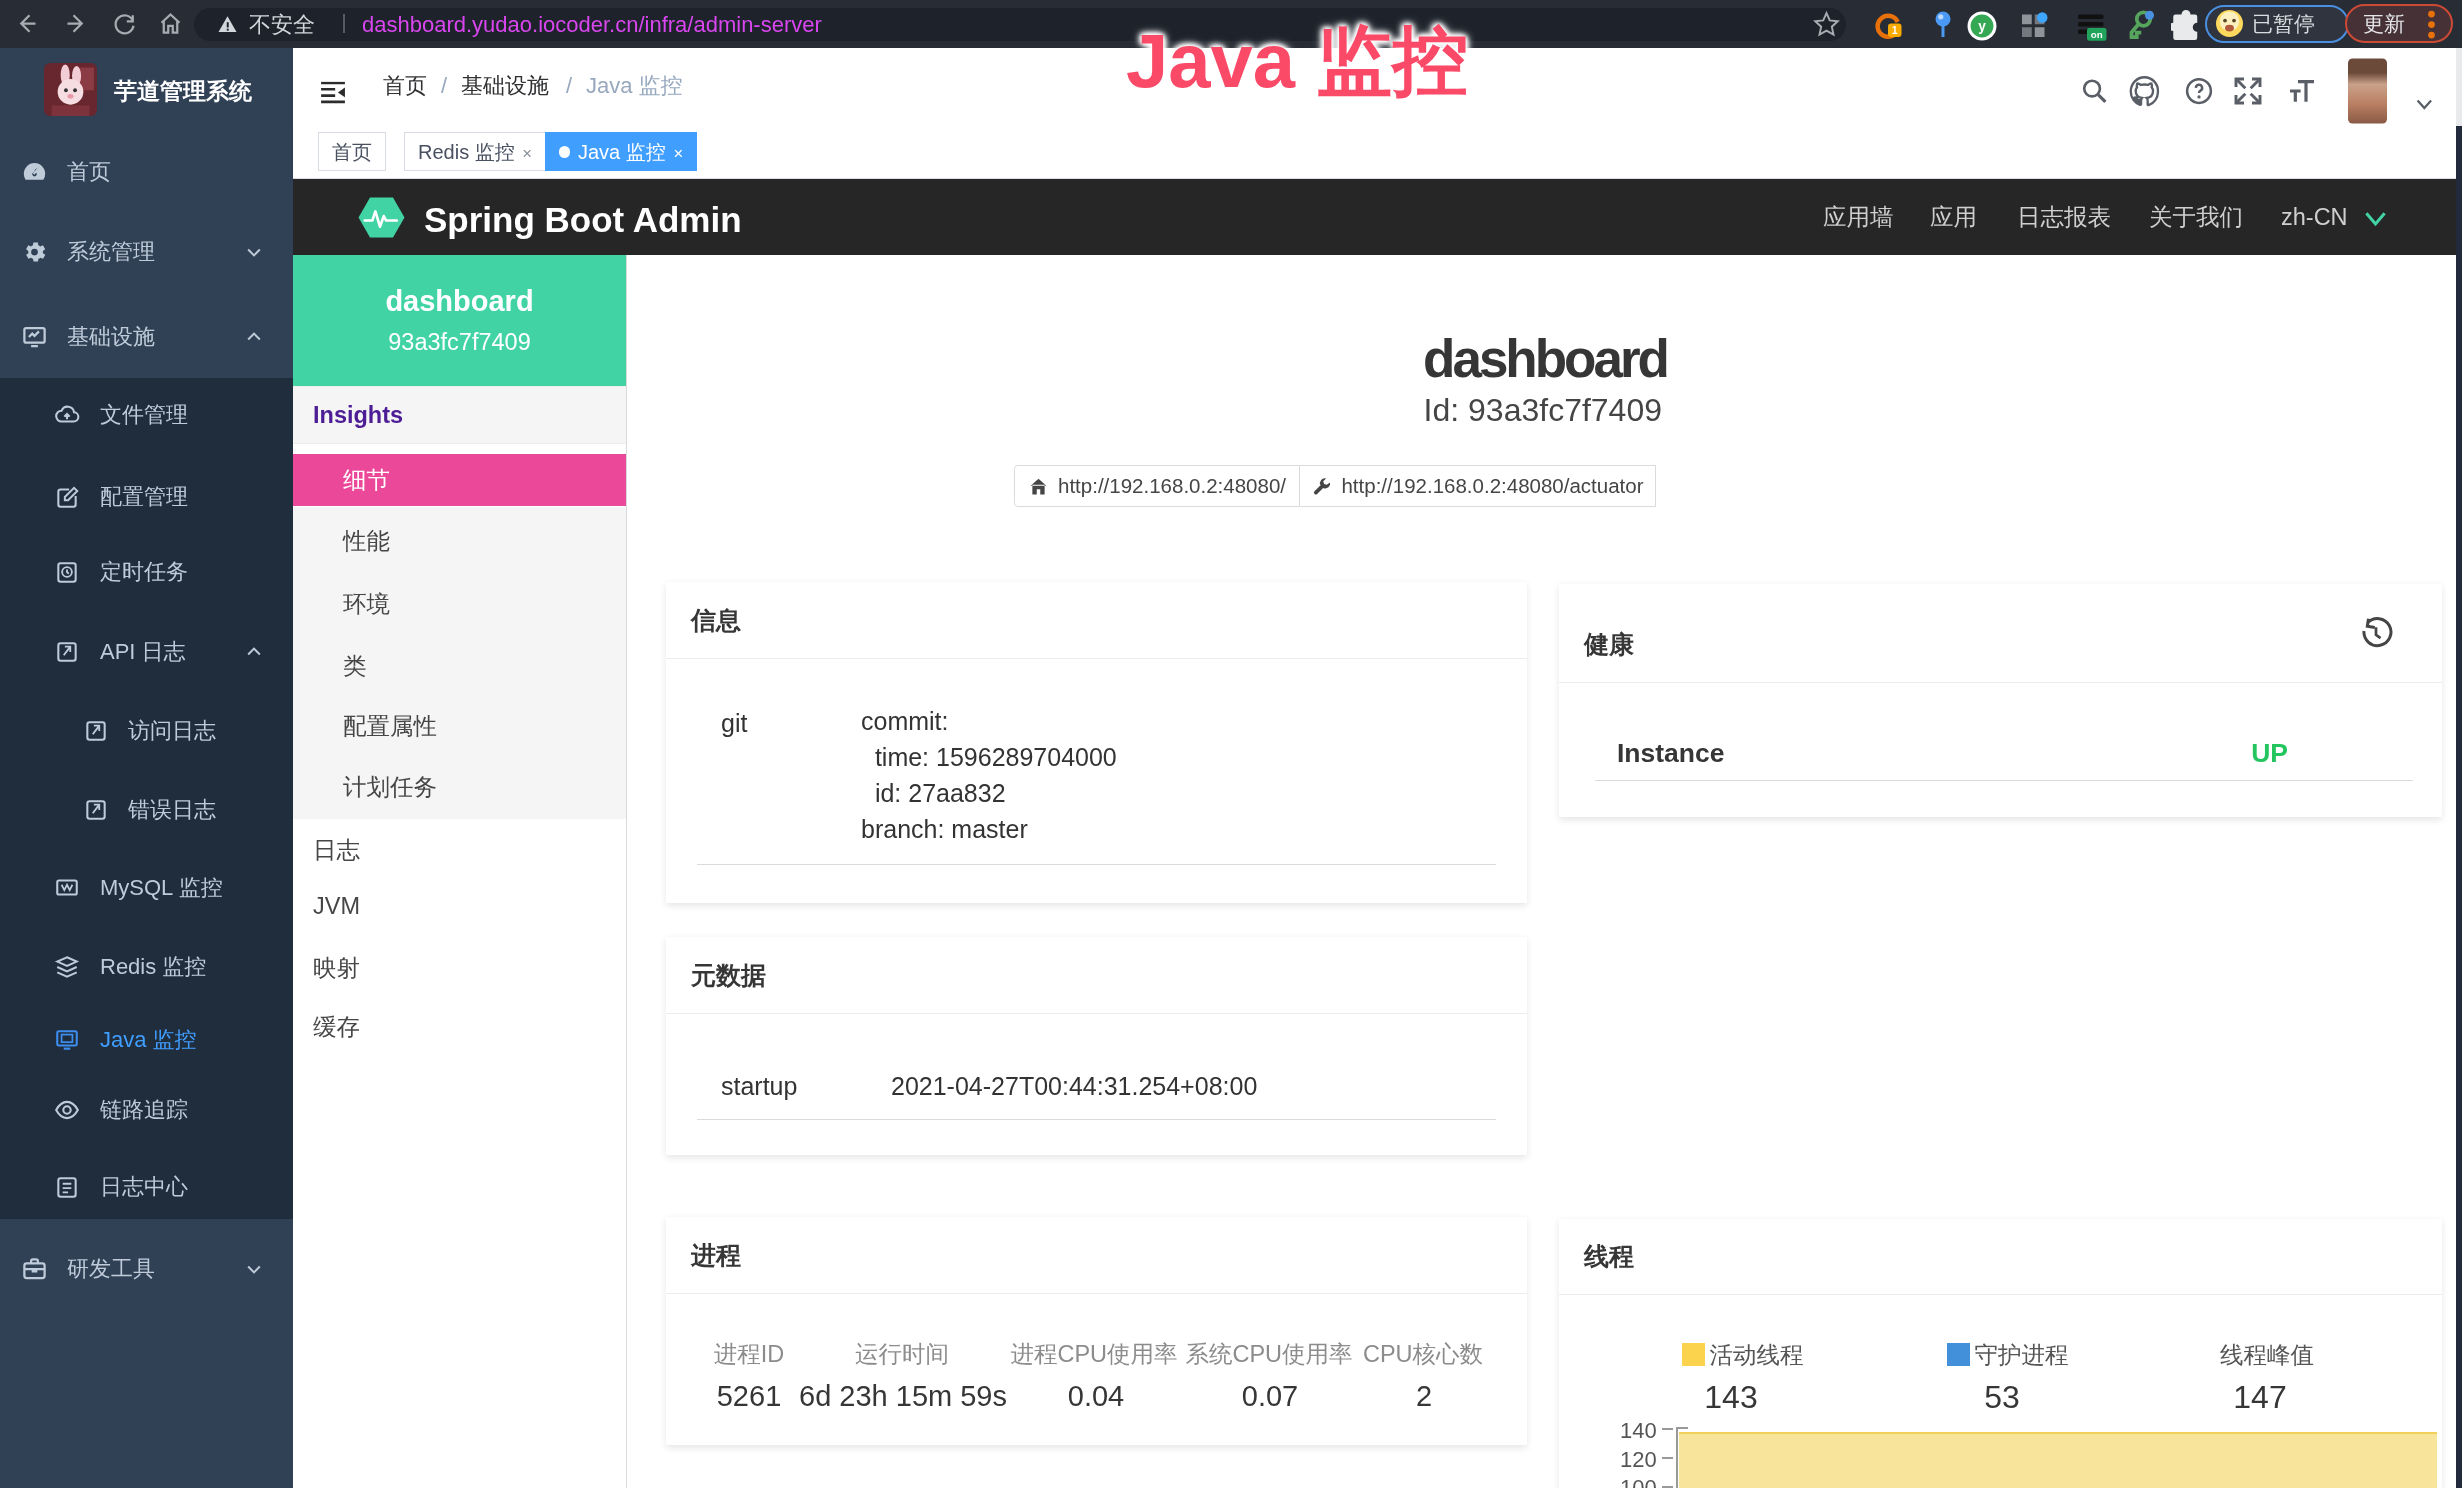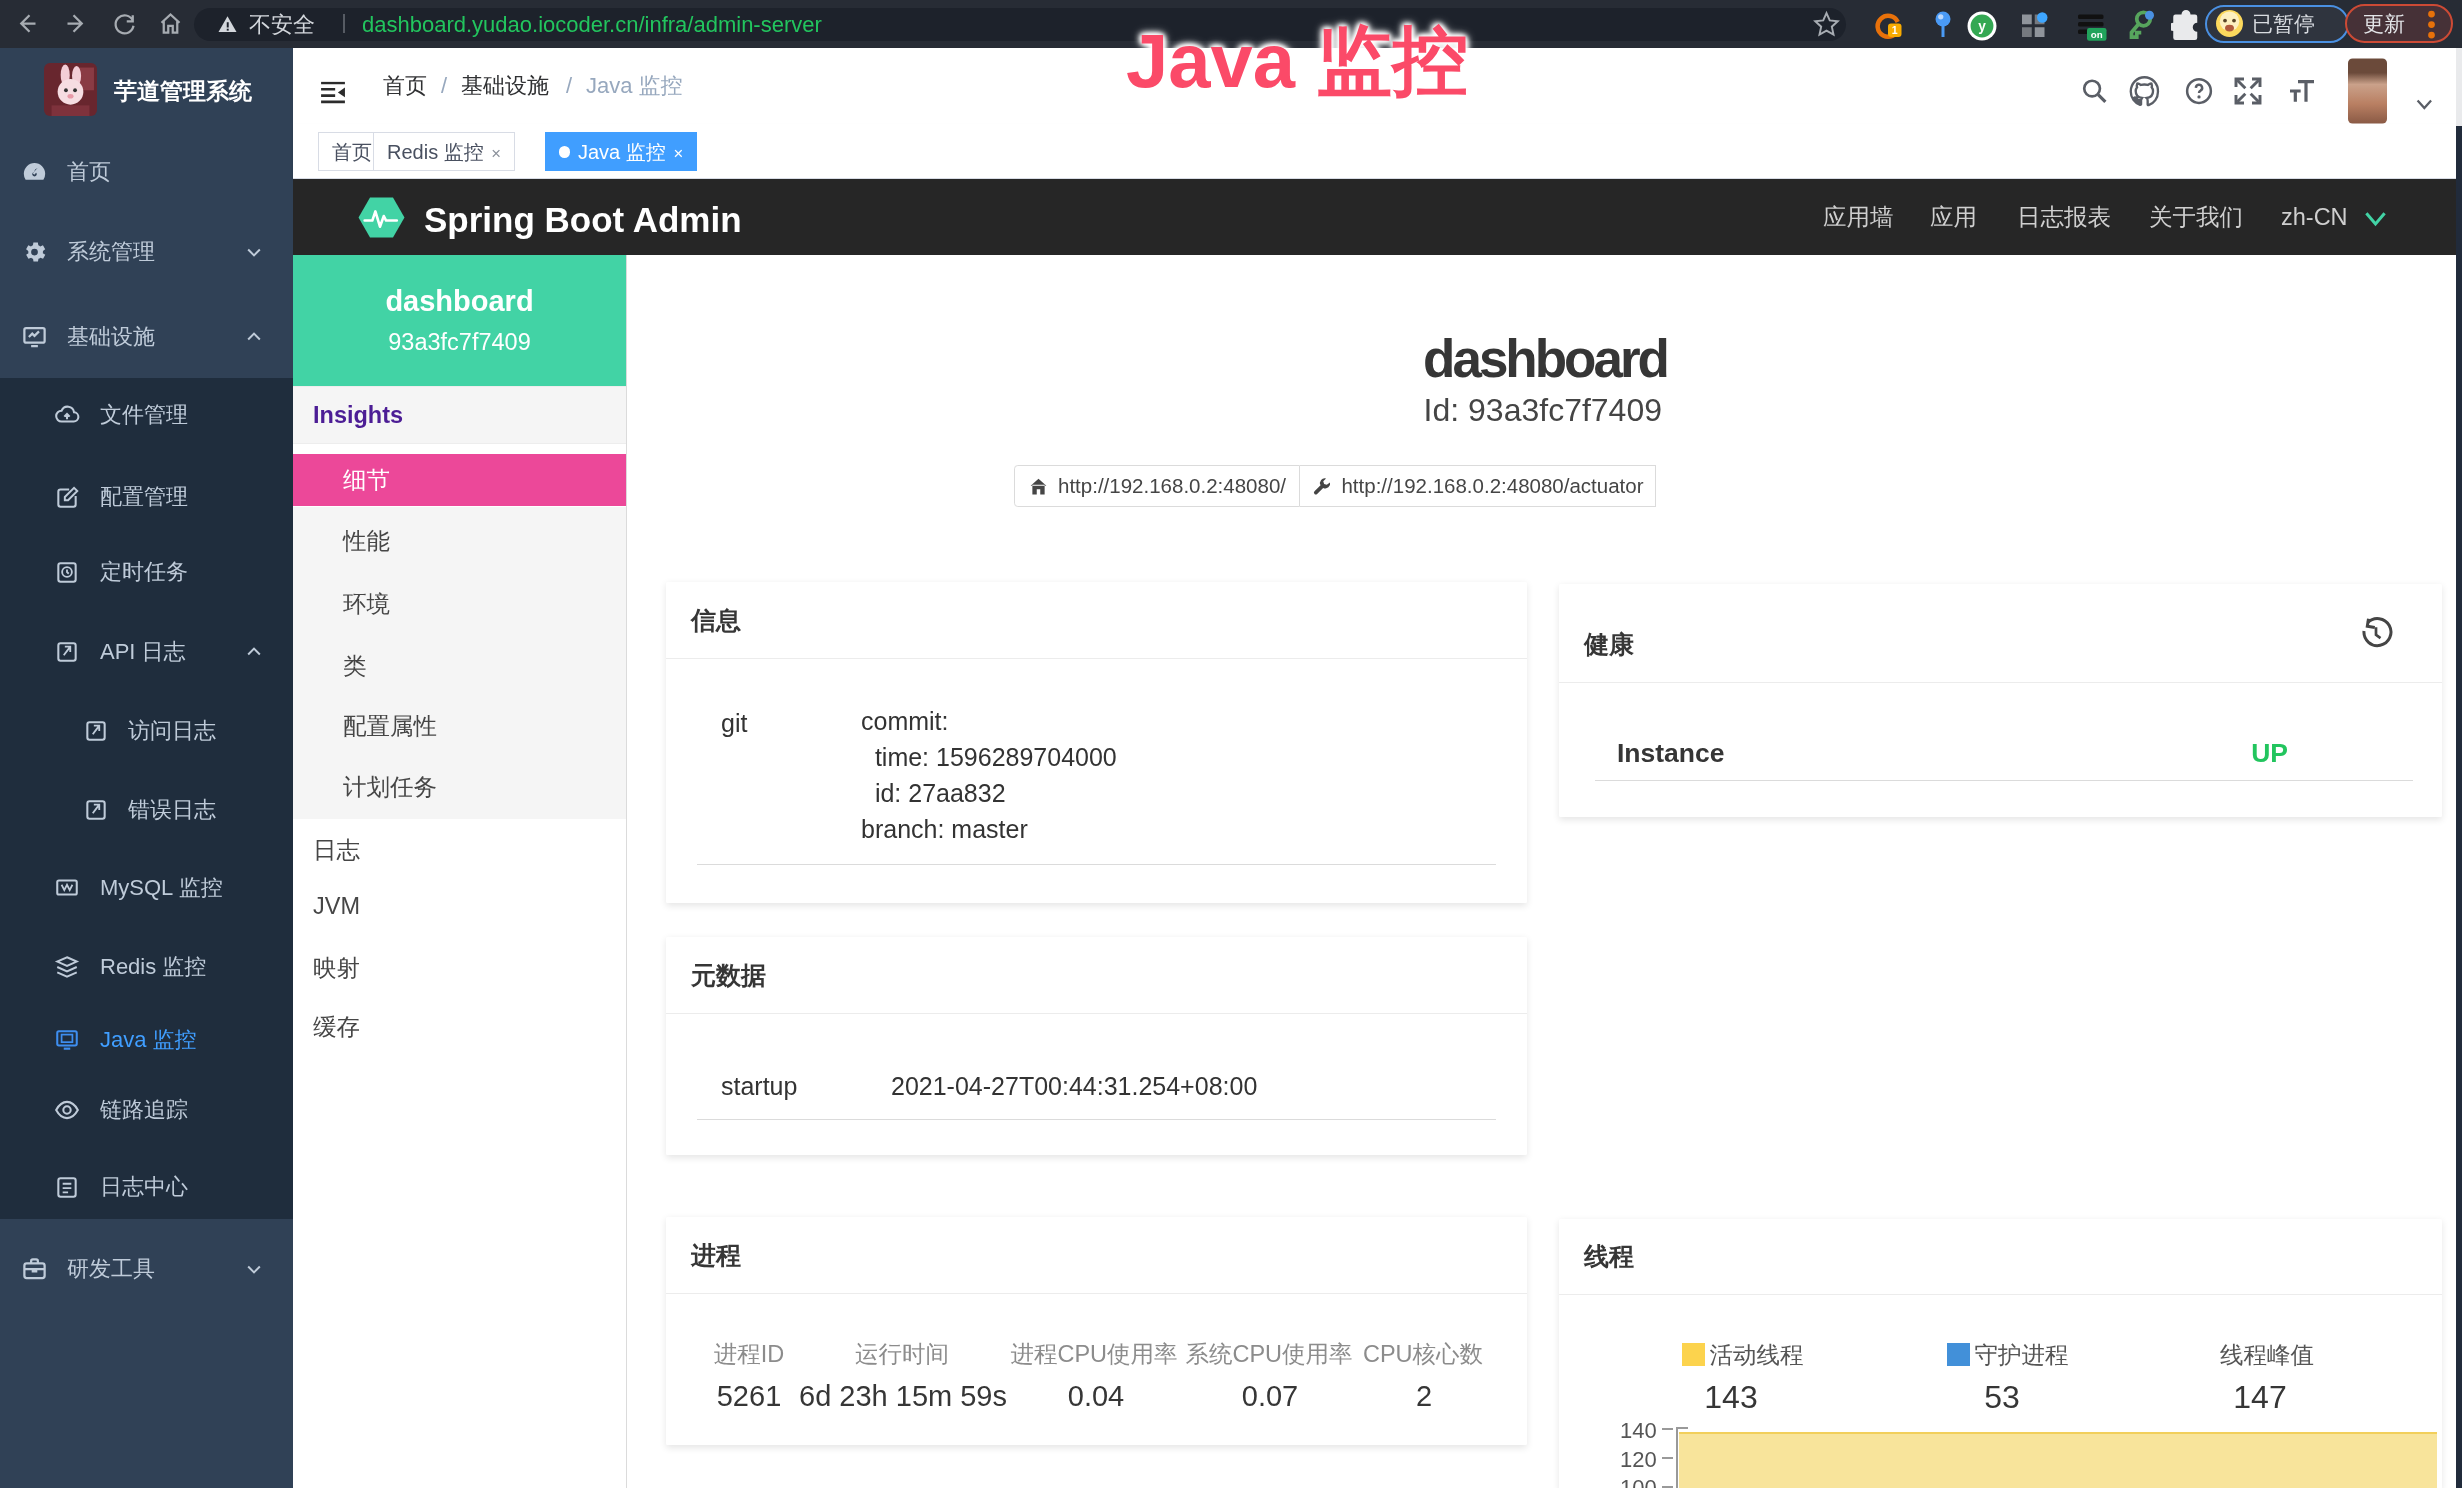--- a/index.html
+++ b/index.html
@@ -77,21 +77,21 @@
         <path d="M6 17 L18 6 L30 17 M9 15 V30 H15 V21 H21 V30 H27 V15" stroke="#a7acb2" stroke-width="3" fill="none"></path>
       </svg>
   <div id="omni">
     <svg style="position:absolute;left:23px;top:6px" width="21" height="21" viewBox="0 0 28 28">
           <path d="M14 3 L26 24 H2 Z" fill="#d3d7dc"></path>
           <rect x="13" y="11" width="2.6" height="7" fill="#1d222b"></rect>
           <rect x="13" y="19.6" width="2.6" height="2.6" fill="#1d222b"></rect>
         </svg>
     <div class="omnitxt" style="left:55px">不安全</div>
     <div style="position:absolute;left:149px;top:6.8px;width:1.5px;height:19px;background:#565b63"></div>
-    <div class="omnitxt" style="left:168px;color:#22c55e">dashboard.yudao.iocoder.cn/infra/admin-server</div>
+    <div class="omnitxt" style="left:168px;color:#d946ef">dashboard.yudao.iocoder.cn/infra/admin-server</div>
   </div>
   <svg class="cbtn" style="left:1812px" width="29" height="29" viewBox="0 0 24 24">
         <path d="M12 2.5 L14.7 8.6 L21.3 9.3 L16.4 13.8 L17.8 20.3 L12 17 L6.2 20.3 L7.6 13.8 L2.7 9.3 L9.3 8.6 Z" fill="none" stroke="#a7acb2" stroke-width="1.6"></path>
       </svg>
 
   <svg class="cbtn" style="left:1873px" width="30" height="30" viewBox="0 0 40 40">
         <path d="M33 16 A14 14 0 1 0 34 24" stroke="#e8710a" stroke-width="6" fill="none"></path>
         <rect x="20" y="18" width="18" height="18" rx="4" fill="#f9ab00"></rect>
         <text x="29" y="32" font-size="14" fill="#fff" text-anchor="middle" font-weight="bold">1</text>
       </svg>
@@ -314,21 +314,21 @@
         <path d="M3 12 h8 M7 12 v8" stroke="#5a5e66" stroke-width="2.4"></path>
       </svg>
   <div class="nbicon" style="left:2055px;top:57%;width:39px;height:65px;border-radius:4.6px;background:linear-gradient(180deg,#6b4a3a 0 22%, #caa18a 40%, #b97f62 70%, #8a5a45)"></div>
   <svg class="nbicon" style="left:2123px;top:75%" width="16.7" height="12" viewBox="0 0 22 16">
         <path d="M2 2 L11 12 L20 2" stroke="#5a5e66" stroke-width="3" fill="none"></path>
       </svg>
 </div>
 
 <div id="tags">
   <div class="tag" style="left:25px">首页</div>
-  <div class="tag" style="left:80px">Redis 监控<span class="x" style="color:#8b919b">×</span></div>
+  <div class="tag" style="left:111px">Redis 监控<span class="x" style="color:#8b919b">×</span></div>
   <div class="tag active" style="left:252px"><span class="dot"></span>Java 监控<span class="x">×</span></div>
 </div>
 
 <div id="sbahead">
   <svg style="position:absolute;left:64px;top:13.7px" width="49" height="49" viewBox="0 0 64 64">
         <path d="M17 6 h30 l15 26 -15 26 h-30 L2 32 Z" fill="#42d3a5"></path>
         <path d="M10 36 h10 l4-12 6 20 5-14 3 6 h14" stroke="#fff" stroke-width="3.4" fill="none" stroke-linecap="round" stroke-linejoin="round"></path>
       </svg>
   <div style="position:absolute;left:131px;top:3px;height:76px;line-height:76px;font-size:35px;font-weight:600;color:#fff">Spring Boot Admin</div>
   <div class="sbanav" style="left:1530px">应用墙</div>

